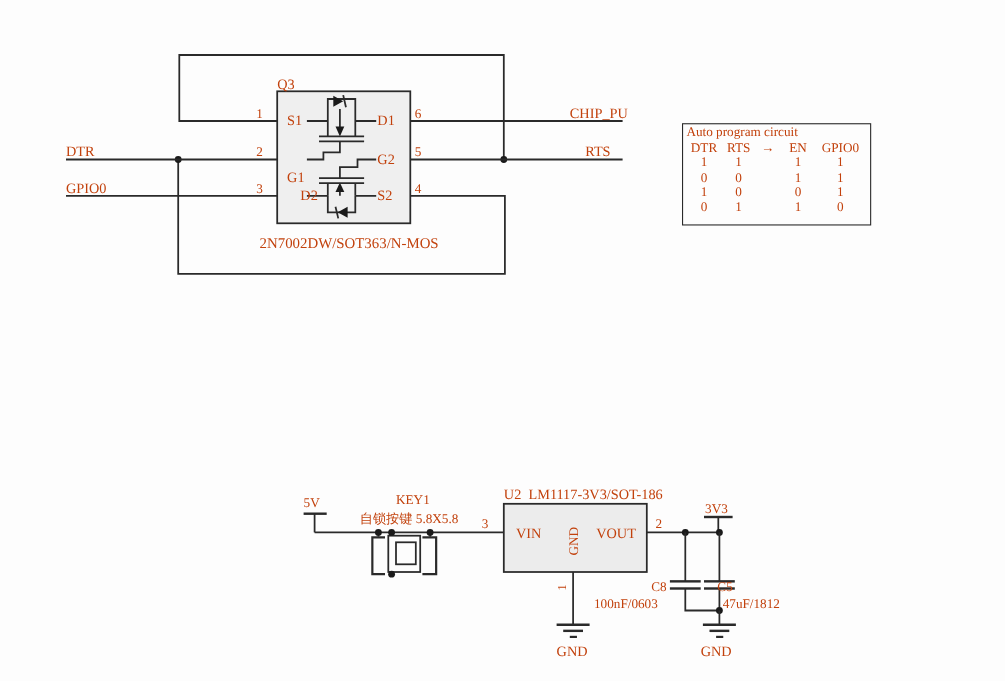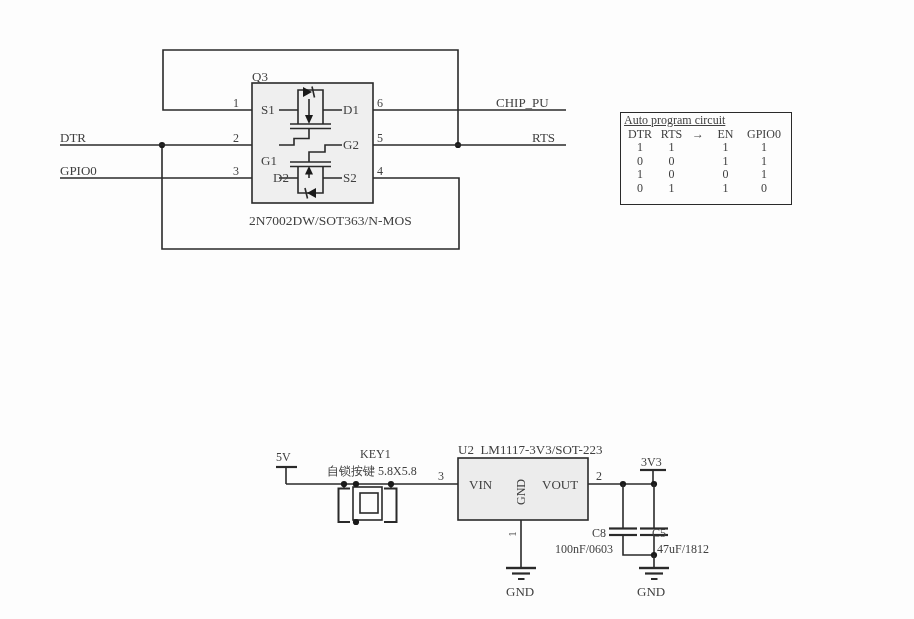--- a/index.html
+++ b/index.html
@@ -1,32 +1,32 @@
 <!DOCTYPE html>
 <html><head>
 <meta charset="utf-8">
 <style>
   html,body{margin:0;padding:0;background:#ffffff;}
   .canvas{
     position:relative;width:914px;height:619px;background:#fdfdfd;overflow:hidden;
-    font-family:"Liberation Serif", serif;color:#404040;
+    font-family:"Liberation Serif", serif;color:#c2410c;
   }
   .canvas svg{position:absolute;left:0;top:0;}
   .lbl{position:absolute;white-space:pre;line-height:1;}
   .s11{font-size:11px}
   .s12{font-size:12px}
   .s13{font-size:13px}
   .s135{font-size:13.5px}
   .rotc{transform:translate(-50%,-50%) rotate(-90deg);}
   .tablebox{
     position:absolute;left:620px;top:112px;width:172px;height:93px;
     border:1.6px solid #2a2a2a;background:#fdfdfd;box-sizing:border-box;
     font-size:12px;padding:1px 0 0 2px;
   }
-  .ttitle{line-height:13px;padding-left:1px;text-decoration:underline;}
+  .ttitle{line-height:13px;padding-left:1px;}
   .tgrid{
     display:grid;grid-template-columns:34px 29px 24px 31px 46px;
     text-align:center;line-height:13.4px;margin-top:1px;
   }
 </style>
 </head>
 <body>
 
 <div class="canvas">
 
@@ -135,23 +135,23 @@
   <span class="lbl s12" style="left:377px;top:132px">5</span>
   <span class="lbl s12" style="left:377px;top:165px">4</span>
   <span class="lbl s13" style="left:261px;top:103px">S1</span>
   <span class="lbl s13" style="left:343px;top:103px">D1</span>
   <span class="lbl s13" style="left:261px;top:154px">G1</span>
   <span class="lbl s13" style="left:343px;top:138px">G2</span>
   <span class="lbl s13" style="left:273px;top:171px">D2</span>
   <span class="lbl s13" style="left:343px;top:171px">S2</span>
   <span class="lbl s13" style="left:60px;top:131px">DTR</span>
   <span class="lbl s13" style="left:60px;top:164px">GPIO0</span>
-  <span class="lbl s13" style="left:496px;top:96px">CHIP_PU</span>
+  <span class="lbl s13" style="left:518px;top:96px">CHIP_PU</span>
   <span class="lbl s13" style="left:532px;top:131px">RTS</span>
-  <span class="lbl s135" style="left:249px;top:214px">2N7002DW/SOT363/N-MOS</span>
+  <span class="lbl s135" style="left:236px;top:214px">2N7002DW/SOT363/N-MOS</span>
 
   <div class="tablebox">
     <div class="ttitle">Auto program circuit</div>
     <div class="tgrid">
       <span>DTR</span>
       <span>RTS</span>
       <span>→</span>
       <span>EN</span>
       <span>GPIO0</span>
 
@@ -177,28 +177,28 @@
       <span>1</span>
       <span></span>
       <span>1</span>
       <span>0</span>
     </div>
   </div>
 
   <span class="lbl s12" style="left:276px;top:451px">5V</span>
   <span class="lbl s12" style="left:360px;top:448px">KEY1</span>
   <span class="lbl s12" style="left:327px;top:465px">自锁按键 5.8X5.8</span>
-  <span class="lbl s13" style="left:458px;top:443px">U2  LM1117-3V3/SOT-223</span>
+  <span class="lbl s13" style="left:458px;top:443px">U2  LM1117-3V3/SOT-186</span>
   <span class="lbl s12" style="left:438px;top:470px">3</span>
   <span class="lbl s12" style="left:596px;top:470px">2</span>
   <span class="lbl s13" style="left:469px;top:478px">VIN</span>
   <span class="lbl s13" style="left:542px;top:478px">VOUT</span>
   <span class="lbl s12 rotc" style="left:521px;top:492px">GND</span>
   <span class="lbl s11 rotc" style="left:512px;top:534px">1</span>
   <span class="lbl s13" style="left:506px;top:585px">GND</span>
   <span class="lbl s12" style="left:641px;top:456px">3V3</span>
   <span class="lbl s12" style="left:592px;top:527px">C8</span>
-  <span class="lbl s12" style="left:555px;top:543px">100nF/0603</span>
+  <span class="lbl s12" style="left:540px;top:543px">100nF/0603</span>
   <span class="lbl s12" style="left:652px;top:527px">C5</span>
   <span class="lbl s12" style="left:657px;top:543px">47uF/1812</span>
   <span class="lbl s13" style="left:637px;top:585px">GND</span>
 
 </div>
 
 </body></html>

